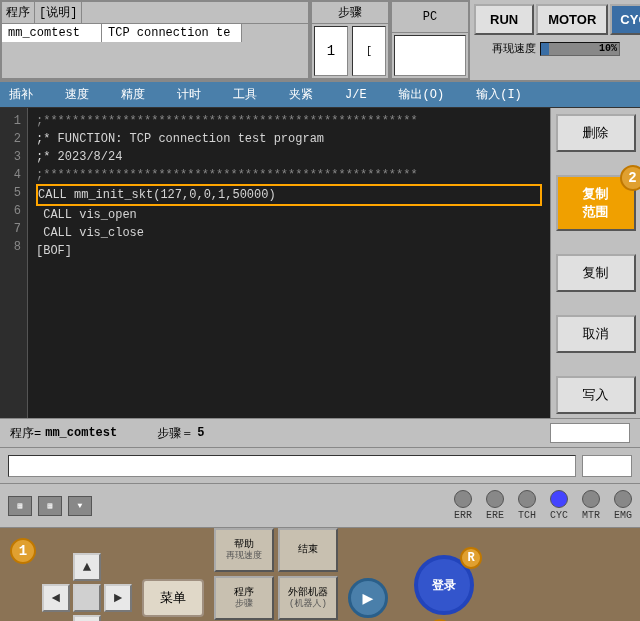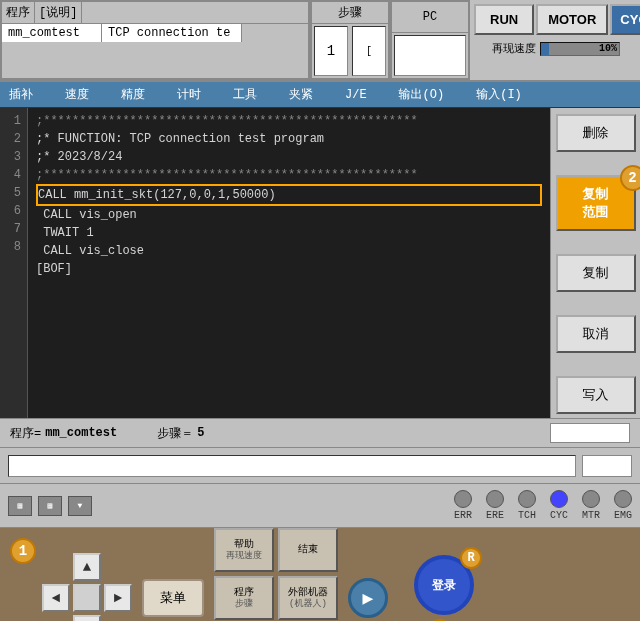--- a/index.html
+++ b/index.html
@@ -574,21 +574,20 @@
     <div>8</div>
     <div>&nbsp;</div>
   </div>
   <div class="code-area">
     <div class="code-line dim">;****************************************************</div>
     <div class="code-line">;* FUNCTION: TCP connection test program</div>
     <div class="code-line">;* 2023/8/24</div>
     <div class="code-line dim">;****************************************************</div>
     <div class="code-line highlighted">CALL mm_init_skt(127,0,0,1,50000)</div>
     <div class="code-line"> CALL vis_open</div>
-    <div class="code-line"> TWAIT 1</div>
     <div class="code-line"> CALL vis_close</div>
     <div class="code-line">[BOF]</div>
   </div>
   <div class="right-sidebar">
     <button class="sidebar-btn">删除</button>
     <div style="position:relative; display:inline-block;">
       <button class="sidebar-btn sidebar-btn-orange" style="white-space:pre-line;">复制
 范围</button>
       <div class="badge badge-2" style="position:absolute; top:-10px; right:-10px;">2</div>
     </div>

